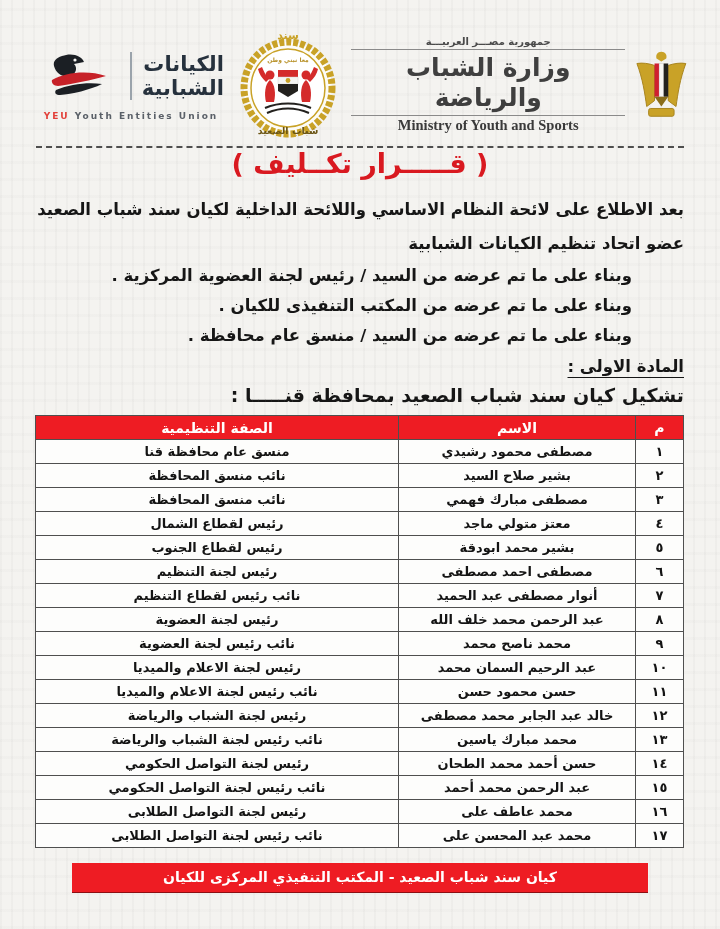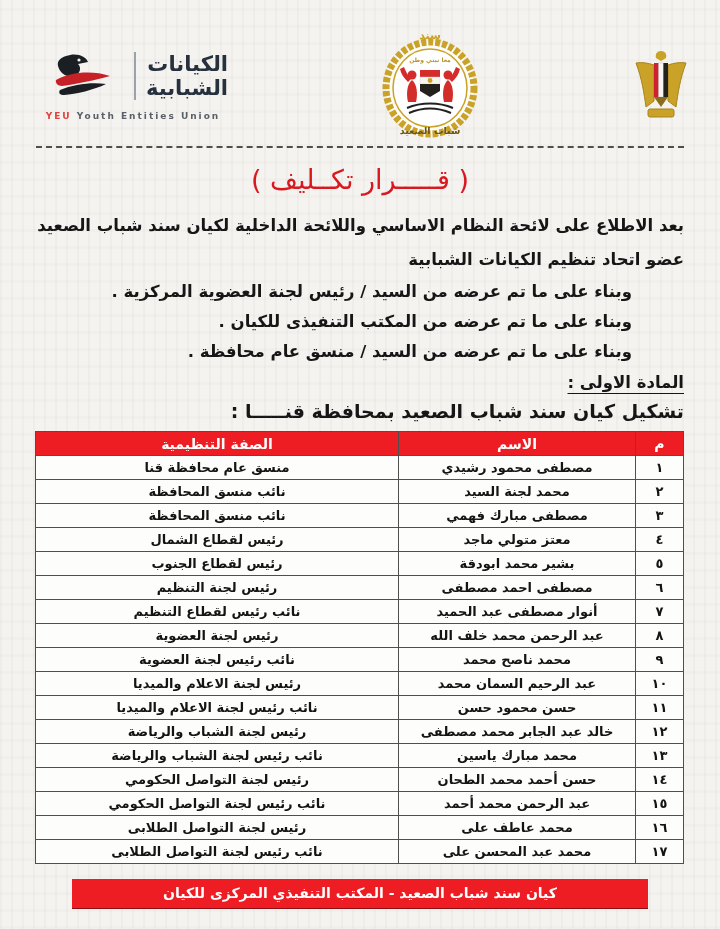--- a/index.html
+++ b/index.html
@@ -96,22 +96,21 @@
     border-top: 2px dashed #4e4e4e;
     height: 0;
   }
 
   
   .doc-body { direction: rtl; padding: 0 36px; }
   .doc-title {
     text-align: center;
     color: #d91920;
     font-size: 27px;
-    font-weight: normal;
-    margin-top: 16px;
+    font-weight: bold;
     letter-spacing: 1px;
   }
   .intro { font-size: 16.5px; font-weight: bold; line-height: 33px; margin-top: 10px; text-align: right; }
   .intro.first { margin-top: 14px; line-height: 34px; }
   .intro.indent { padding-right: 52px; margin-top: 0; line-height: 30px; }
   .article-heading { font-size: 16.5px; font-weight: bold; margin-top: 6px; }
   .article-heading span { text-decoration: underline; text-underline-offset: 5px; }
   .article-line { font-size: 19px; font-weight: bold; margin-top: 8px; }
 
   
@@ -210,20 +209,25 @@
         <g stroke="#23211e" stroke-width="2">
           <path d="M36,80 C50,74 68,74 82,80" fill="none"></path>
           <path d="M38,85 C52,79 66,79 80,85" fill="none"></path>
         </g>
 
         <text x="59" y="106" text-anchor="middle" font-size="9.5" font-weight="bold" fill="#6b5514">شباب الصعيد</text>
       </svg>
     </div>
 
     <div class="ministry">
+      <div class="ministry-text">
+        <div class="m-country">جمهورية مصـــر العربيـــة</div>
+        <div class="m-main">وزارة الشباب والرياضة</div>
+        <div class="m-en">Ministry of Youth and Sports</div>
+      </div>
       <svg width="58" height="72" viewBox="0 0 58 72">
 
         <path d="M4,14 C10,30 12,44 14,58 L22,52 L22,16 C16,14 10,13 4,14 Z" fill="#c9a227" stroke="#a8841f" stroke-width="1"></path>
         <path d="M54,14 C48,30 46,44 44,58 L36,52 L36,16 C42,14 48,13 54,14 Z" fill="#c9a227" stroke="#a8841f" stroke-width="1"></path>
 
         <path d="M29,2 C33,2 35,5 34,9 L29,12 L24,9 C23,5 25,2 29,2 Z" fill="#c9a227"></path>
 
         <g>
           <rect x="22" y="14" width="4.7" height="34" fill="#cf2030"></rect>
           <rect x="26.7" y="14" width="4.7" height="34" fill="#f6f5f2" stroke="#bbb" stroke-width="0.4"></rect>
@@ -266,21 +270,21 @@
         </tr>
       </thead>
       <tbody>
           <tr>
             <td>١</td>
             <td>مصطفى محمود رشيدي</td>
             <td>منسق عام محافظة قنا</td>
           </tr>
           <tr>
             <td>٢</td>
-            <td>محمد لجنة السيد</td>
+            <td>بشير صلاح السيد</td>
             <td>نائب منسق المحافظة</td>
           </tr>
           <tr>
             <td>٣</td>
             <td>مصطفى مبارك فهمي</td>
             <td>نائب منسق المحافظة</td>
           </tr>
           <tr>
             <td>٤</td>
             <td>معتز متولي ماجد</td>

